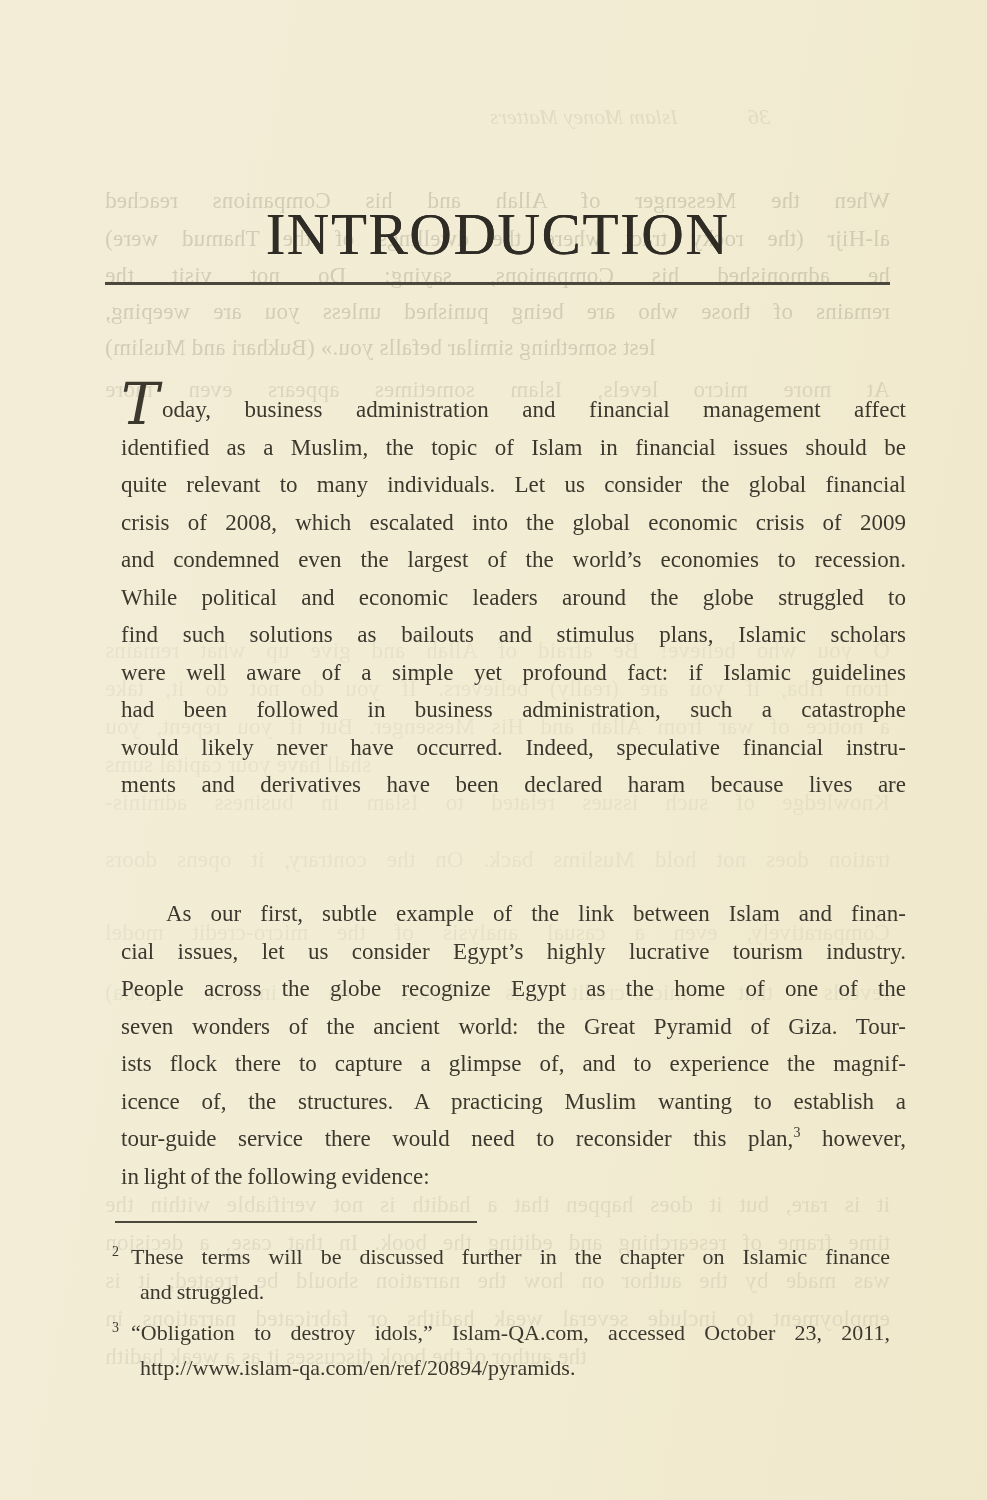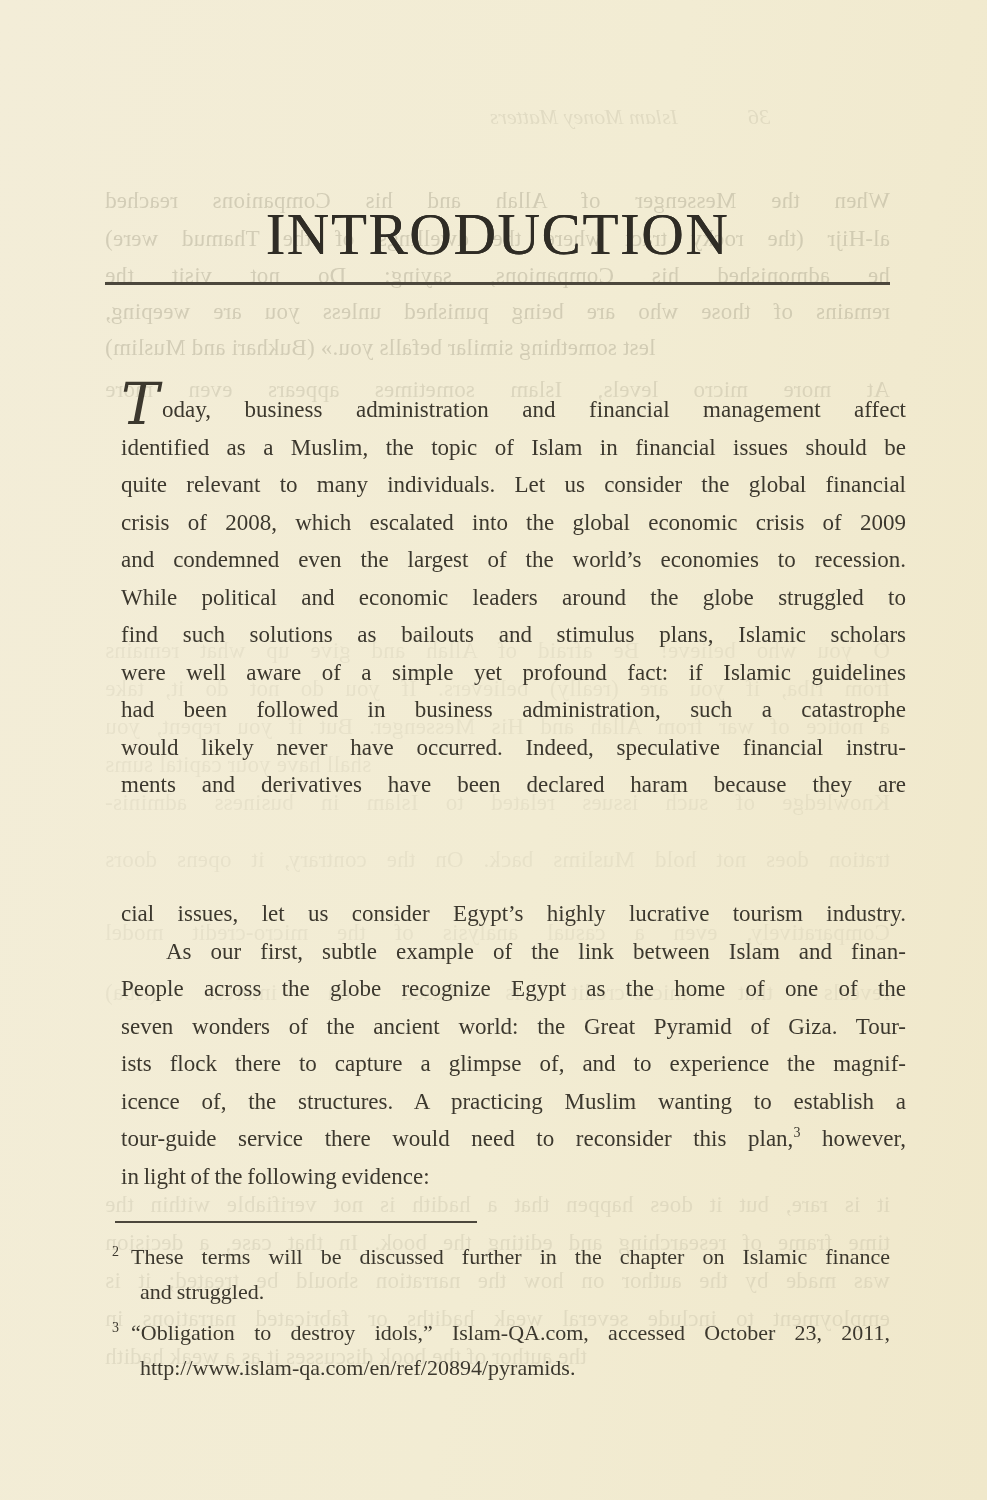--- a/index.html
+++ b/index.html
@@ -88,26 +88,26 @@
       <div class="line"><span class="dropcap">T</span><span>oday, business administration and financial management affect</span></div>
       <div class="line">identified as a Muslim, the topic of Islam in financial issues should be</div>
       <div class="line">quite relevant to many individuals. Let us consider the global financial</div>
       <div class="line">crisis of 2008, which escalated into the global economic crisis of 2009</div>
       <div class="line">and condemned even the largest of the world’s economies to recession.</div>
       <div class="line">While political and economic leaders around the globe struggled to</div>
       <div class="line">find such solutions as bailouts and stimulus plans, Islamic scholars</div>
       <div class="line">were well aware of a simple yet profound fact: if Islamic guidelines</div>
       <div class="line">had been followed in business administration, such a catastrophe</div>
       <div class="line">would likely never have occurred. Indeed, speculative financial instru-</div>
-      <div class="line">ments and derivatives have been declared haram because they are</div>
+      <div class="line">ments and derivatives have been declared haram because lives are</div>
     </div>
 
     <div class="para para2">
+      <div class="line indent">As our first, subtle example of the link between Islam and finan-</div>
       <div class="line">cial issues, let us consider Egypt’s highly lucrative tourism industry.</div>
-      <div class="line indent">As our first, subtle example of the link between Islam and finan-</div>
       <div class="line">People across the globe recognize Egypt as the home of one of the</div>
       <div class="line">seven wonders of the ancient world: the Great Pyramid of Giza. Tour-</div>
       <div class="line">ists flock there to capture a glimpse of, and to experience the magnif-</div>
       <div class="line">icence of, the structures. A practicing Muslim wanting to establish a</div>
       <div class="line"><span>tour-guide service there would need to reconsider this plan,</span><sup class="fnref">3</sup><span> however,</span></div>
       <div class="line last">in light of the following evidence:</div>
     </div>
 
     <div class="footnote-rule"></div>
 

